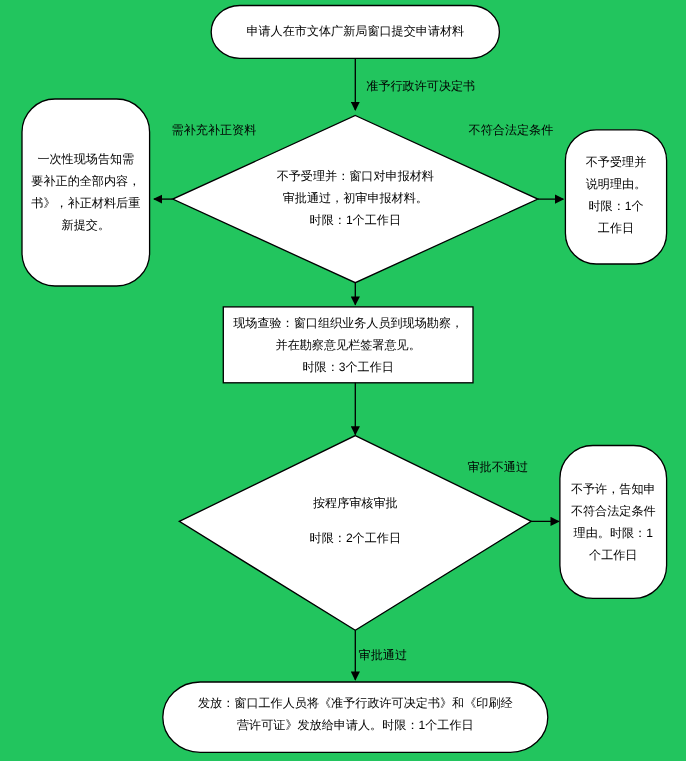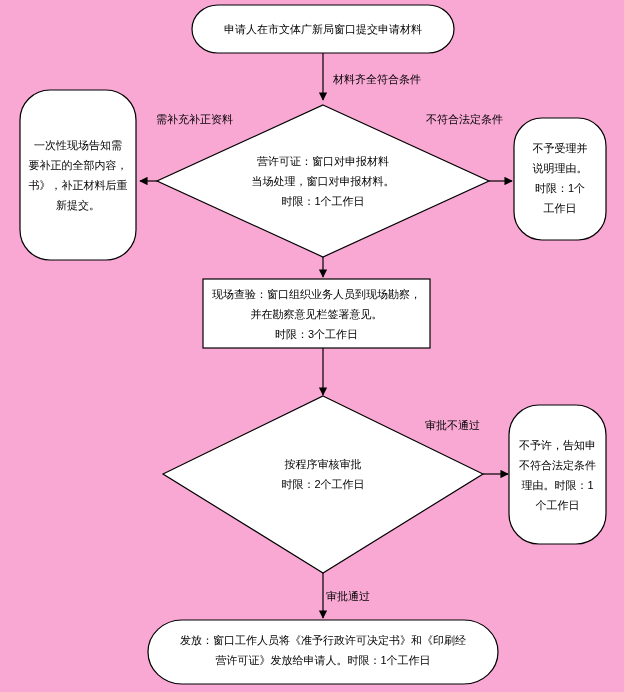--- a/index.html
+++ b/index.html
@@ -4,21 +4,21 @@
 <style>
   html, body {
     margin: 0;
     padding: 0;
     background: #ffffff;
   }
   #flowchart-root {
     position: relative;
     width: 624px;
     height: 692px;
-    background: #f9a8d4;
+    background: #22c55e;
     font-family: "Liberation Sans", "DejaVu Sans", sans-serif;
     overflow: hidden;
   }
   #flow-svg {
     position: absolute;
     left: 0;
     top: 0;
     width: 624px;
     height: 692px;
   }
@@ -84,22 +84,22 @@
     <line x1="323" y1="573" x2="323" y2="618" stroke="#000000" stroke-width="1.2" marker-end="url(#arrow)"></line>
 
     <rect x="148" y="620" rx="34" ry="34" width="350" height="64" fill="#ffffff" stroke="#000000" stroke-width="1.2"></rect>
   </svg>
 
   <div class="node-text" style="left:192px; top:5px; width:262px; height:48px;">
     <div>申请人在市文体广新局窗口提交申请材料</div>
   </div>
 
   <div class="node-text" style="left:195px; top:137px; width:256px; height:88px;">
-    <div>营许可证：窗口对申报材料</div>
-    <div>当场处理，窗口对申报材料。</div>
+    <div>不予受理并：窗口对申报材料</div>
+    <div>审批通过，初审申报材料。</div>
     <div>时限：1个工作日</div>
   </div>
 
   <div class="node-text" style="left:20px; top:90px; width:116px; height:170px;">
     <div>一次性现场告知需</div>
     <div>要补正的全部内容，</div>
     <div>书》，补正材料后重</div>
     <div>新提交。</div>
   </div>
 
@@ -109,38 +109,38 @@
     <div>时限：1个</div>
     <div>工作日</div>
   </div>
 
   <div class="node-text" style="left:203px; top:279px; width:227px; height:69px;">
     <div>现场查验：窗口组织业务人员到现场勘察，</div>
     <div>并在勘察意见栏签署意见。</div>
     <div>时限：3个工作日</div>
   </div>
 
-  <div class="node-text" style="left:223px; top:448px; width:200px; height:52px;">
+  <div class="node-text" style="left:223px; top:448px; width:200px; height:52px;justify-content:space-between;">
     <div>按程序审核审批</div>
     <div>时限：2个工作日</div>
   </div>
 
   <div class="node-text" style="left:509px; top:405px; width:97px; height:139px;justify-content:center;">
     <div>不予许，告知申</div>
     <div>不符合法定条件</div>
     <div>理由。时限：1</div>
     <div>个工作日</div>
   </div>
 
   <div class="node-text" style="left:152px; top:620px; width:342px; height:60px;">
     <div>发放：窗口工作人员将《准予行政许可决定书》和《印刷经</div>
     <div>营许可证》发放给申请人。时限：1个工作日</div>
   </div>
 
-  <div class="edge-label" style="left:333px; top:72px;">材料齐全符合条件</div>
+  <div class="edge-label" style="left:333px; top:72px;">准予行政许可决定书</div>
 
   <div class="edge-label" style="left:156px; top:112px;">需补充补正资料</div>
 
   <div class="edge-label" style="left:426px; top:112px;">不符合法定条件</div>
 
   <div class="edge-label" style="left:425px; top:418px;">审批不通过</div>
 
   <div class="edge-label" style="left:326px; top:589px;">审批通过</div>
 
 </div>

